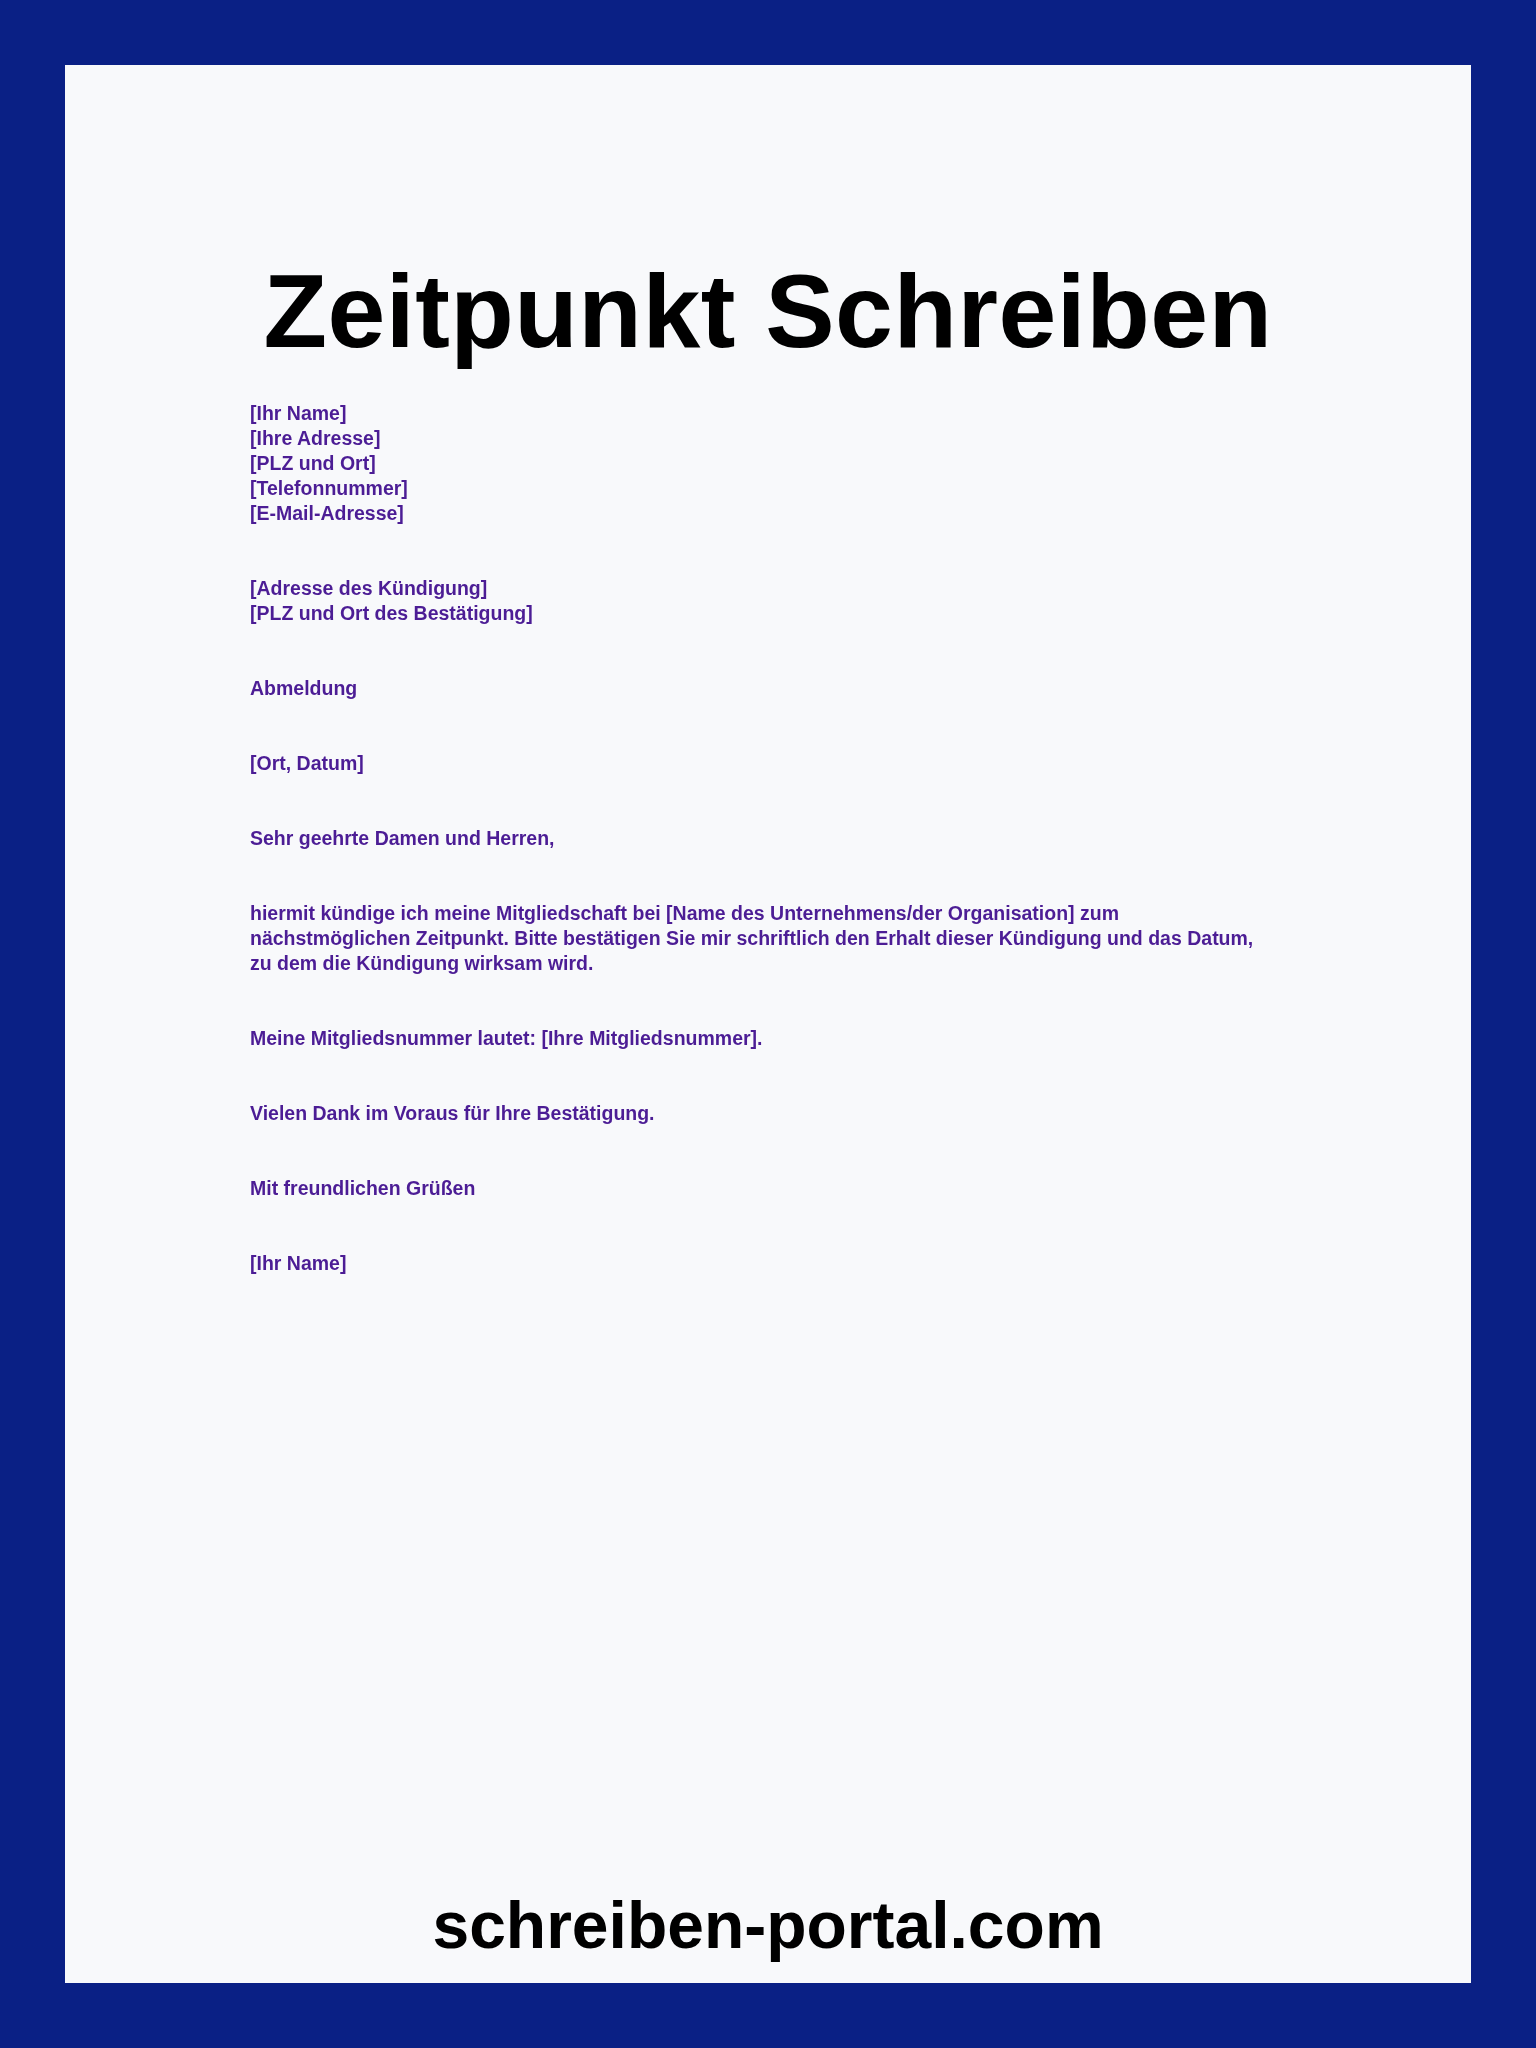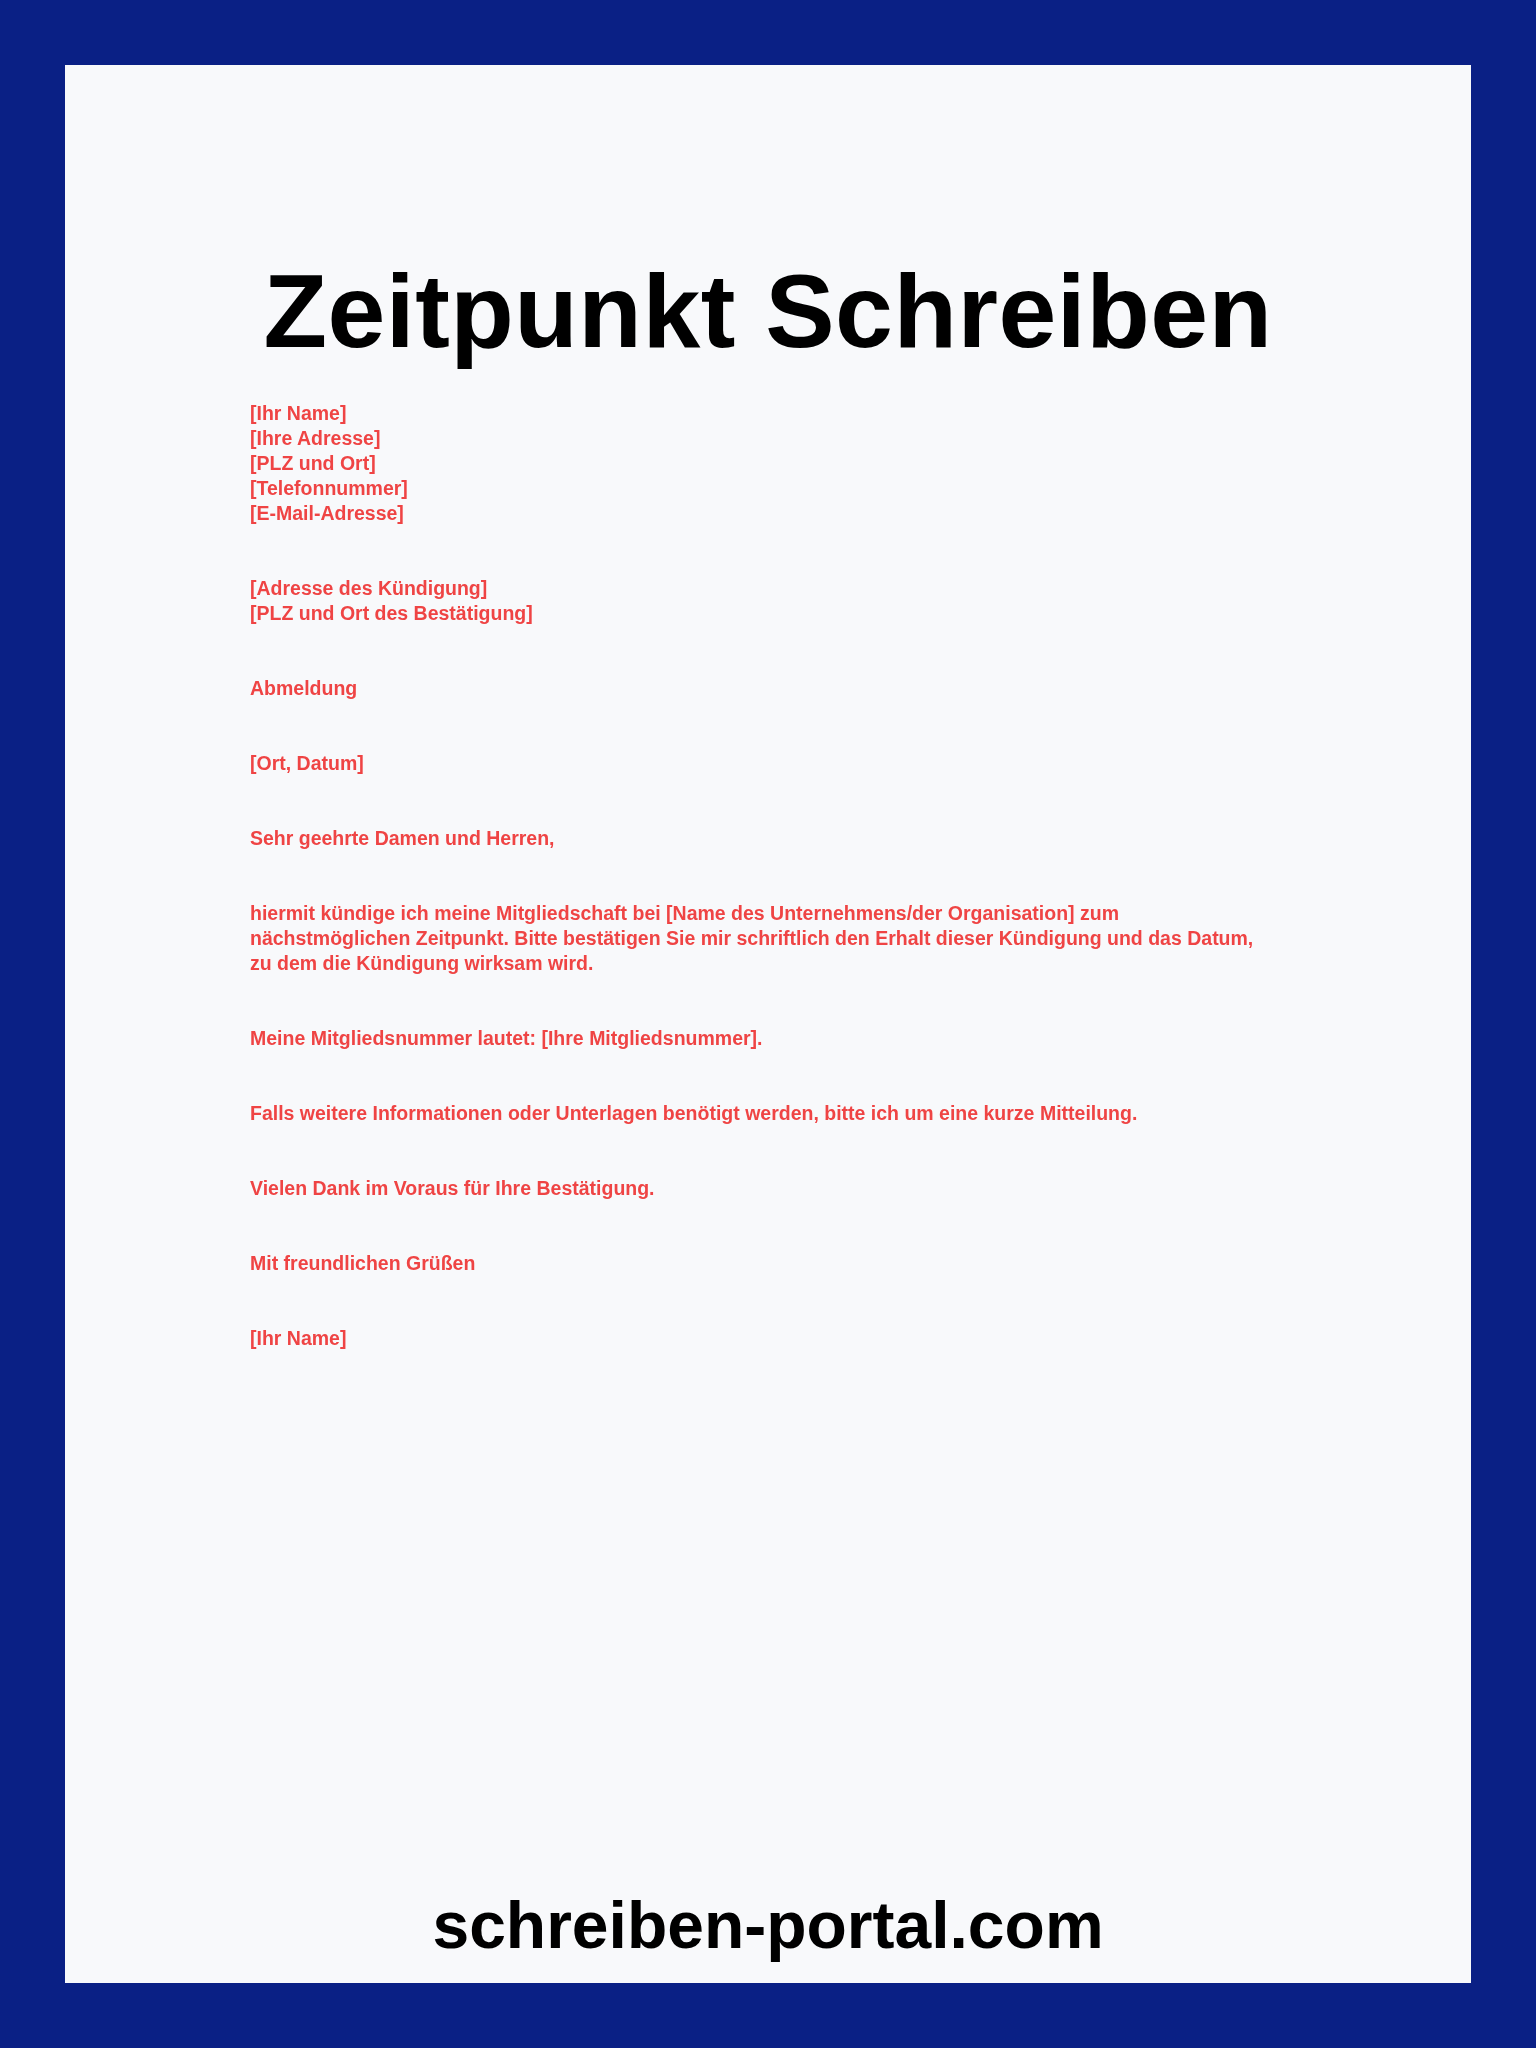--- a/index.html
+++ b/index.html
@@ -36,21 +36,21 @@
       margin: 0;
     }
     .letter {
       position: absolute;
       left: 185px;
       top: 336px;
       width: 1030px;
       font-weight: bold;
       font-size: 19.5px;
       line-height: 25px;
-      color: #ef4444;
+      color: #4c1d95;
     }
     .block {
       margin: 0 0 50px 0;
     }
     .line {
       display: block;
     }
     .footer {
       position: absolute;
       left: 0;
@@ -86,21 +86,20 @@
     <div class="block">Abmeldung</div>
 
     <div class="block">[Ort, Datum]</div>
 
     <div class="block">Sehr geehrte Damen und Herren,</div>
 
     <div class="block">hiermit kündige ich meine Mitgliedschaft bei [Name des Unternehmens/der Organisation] zum nächstmöglichen Zeitpunkt. Bitte bestätigen Sie mir schriftlich den Erhalt dieser Kündigung und das Datum, zu dem die Kündigung wirksam wird.</div>
 
     <div class="block">Meine Mitgliedsnummer lautet: [Ihre Mitgliedsnummer].</div>
 
-    <div class="block">Falls weitere Informationen oder Unterlagen benötigt werden, bitte ich um eine kurze Mitteilung.</div>
 
     <div class="block">Vielen Dank im Voraus für Ihre Bestätigung.</div>
 
     <div class="block">Mit freundlichen Grüßen</div>
 
     <div class="block">[Ihr Name]</div>
   </div>
 
   <div class="footer">schreiben-portal.com</div>
 </div>

